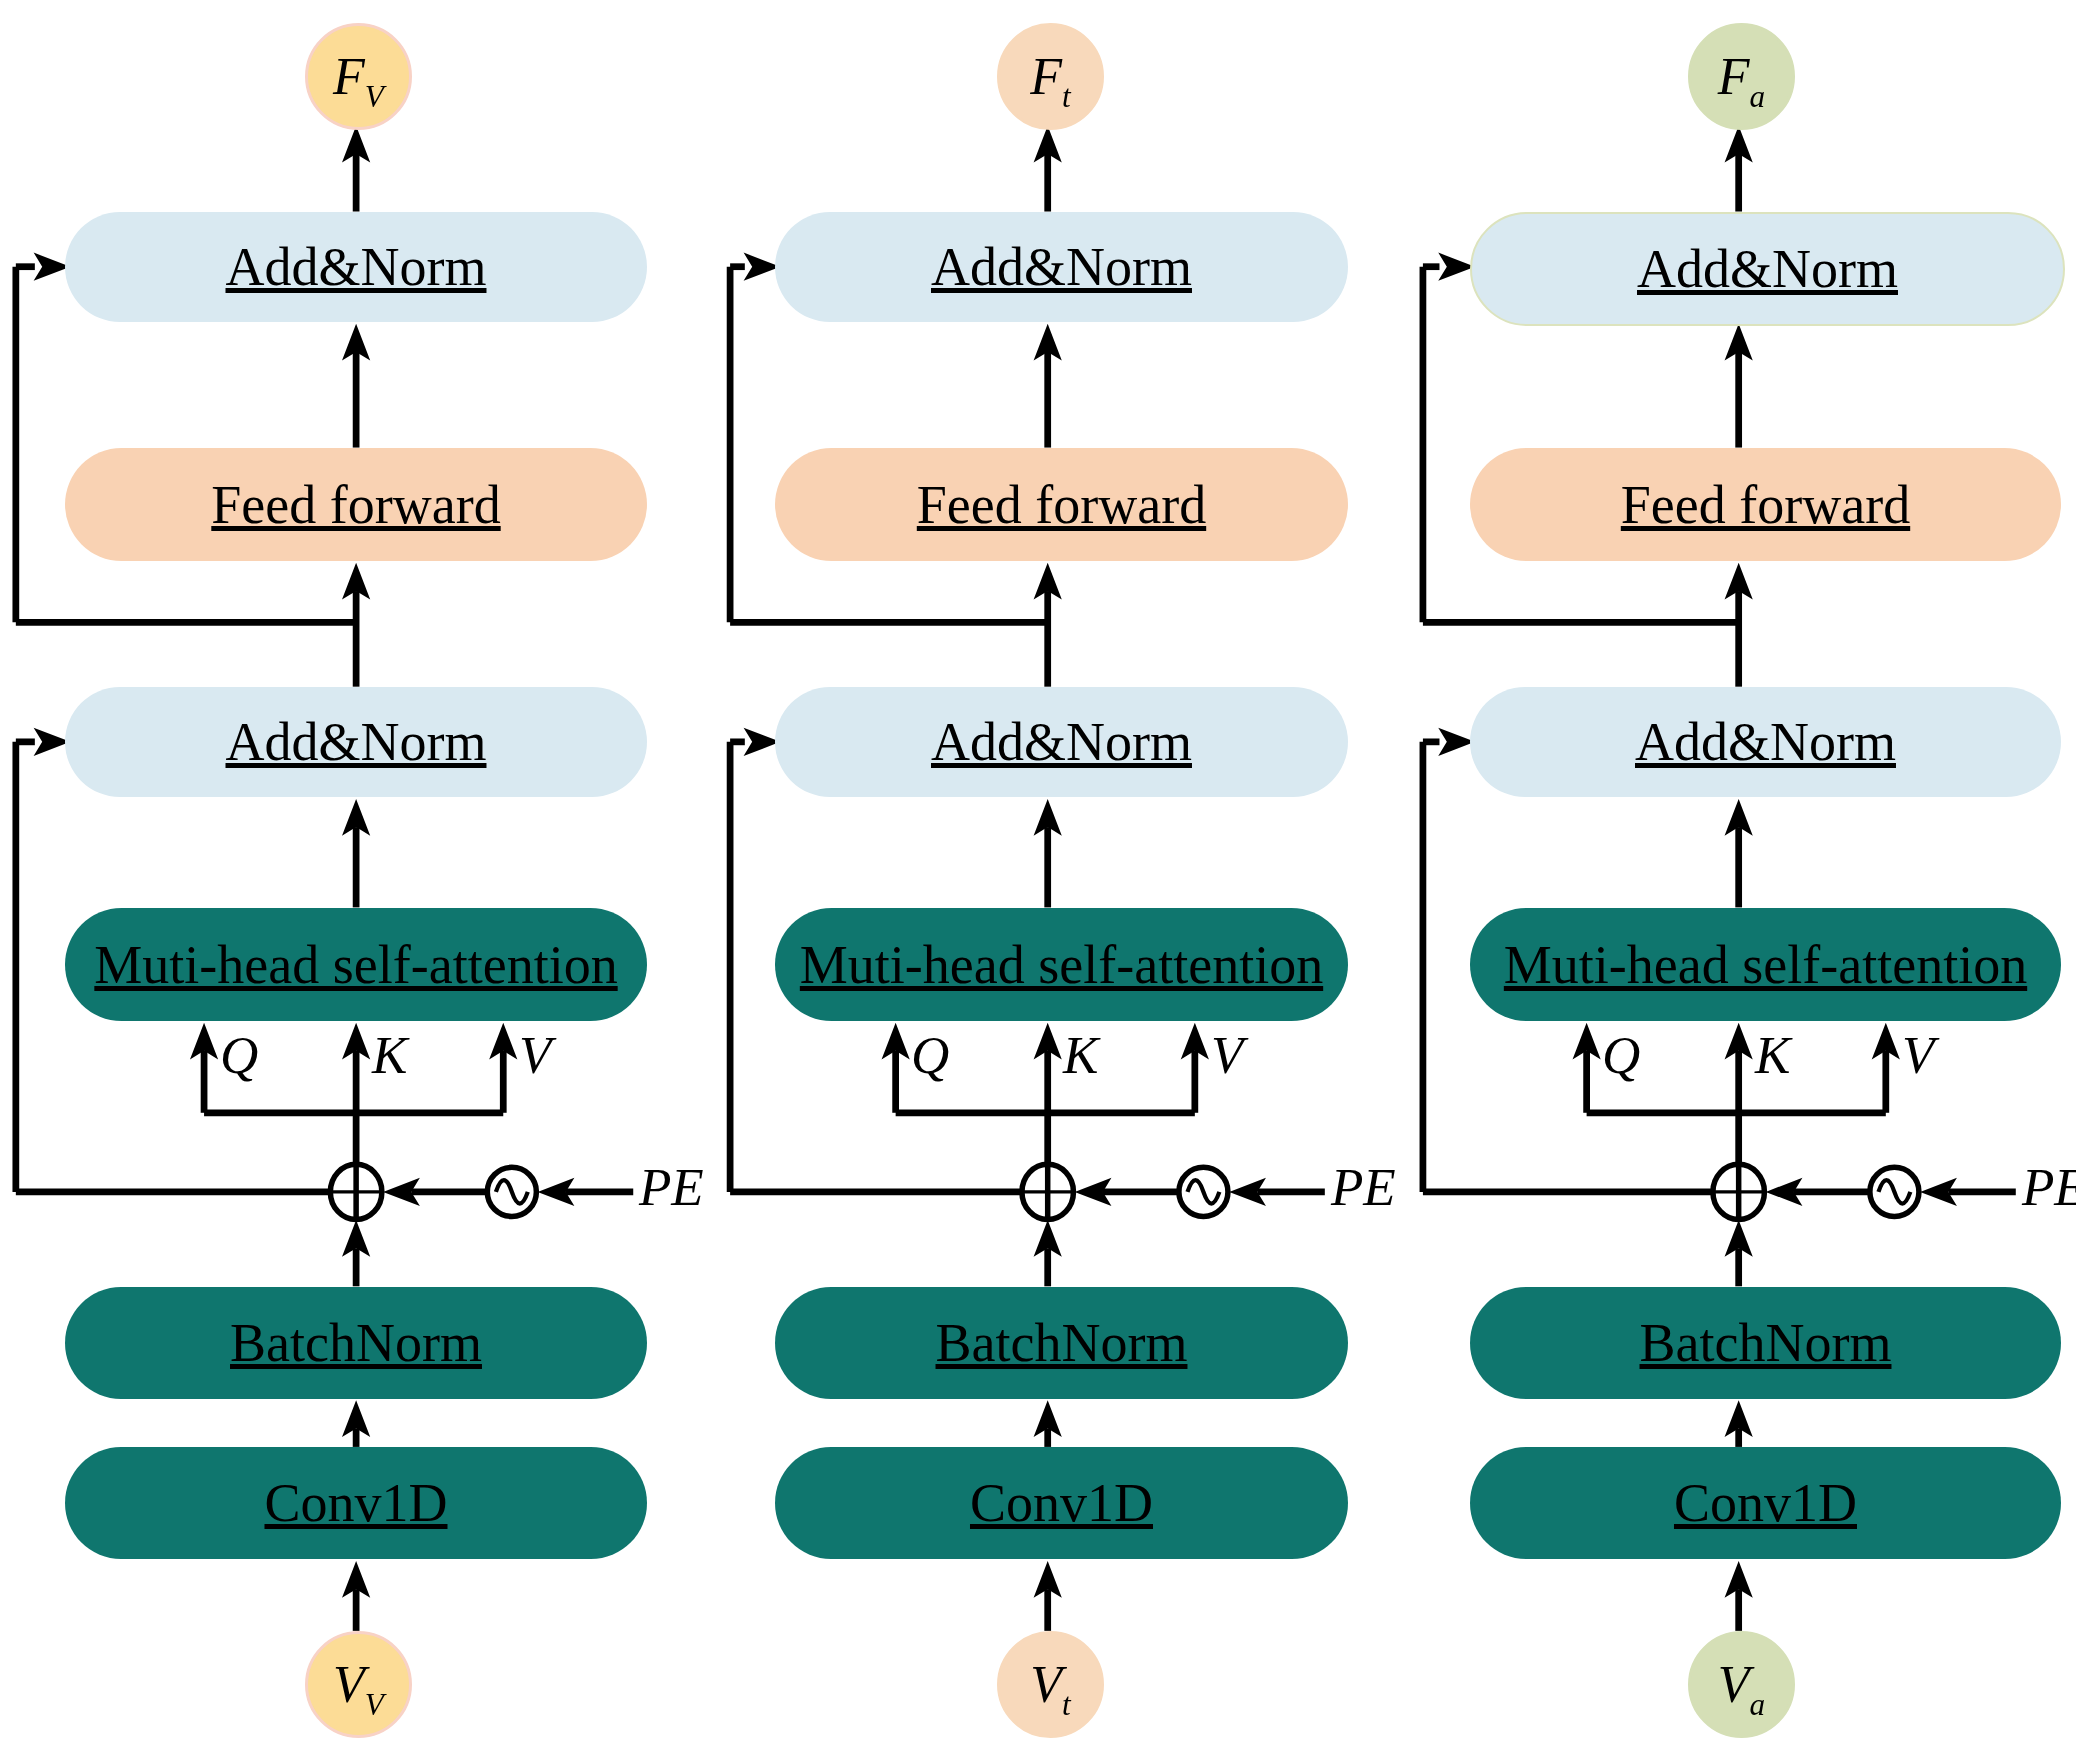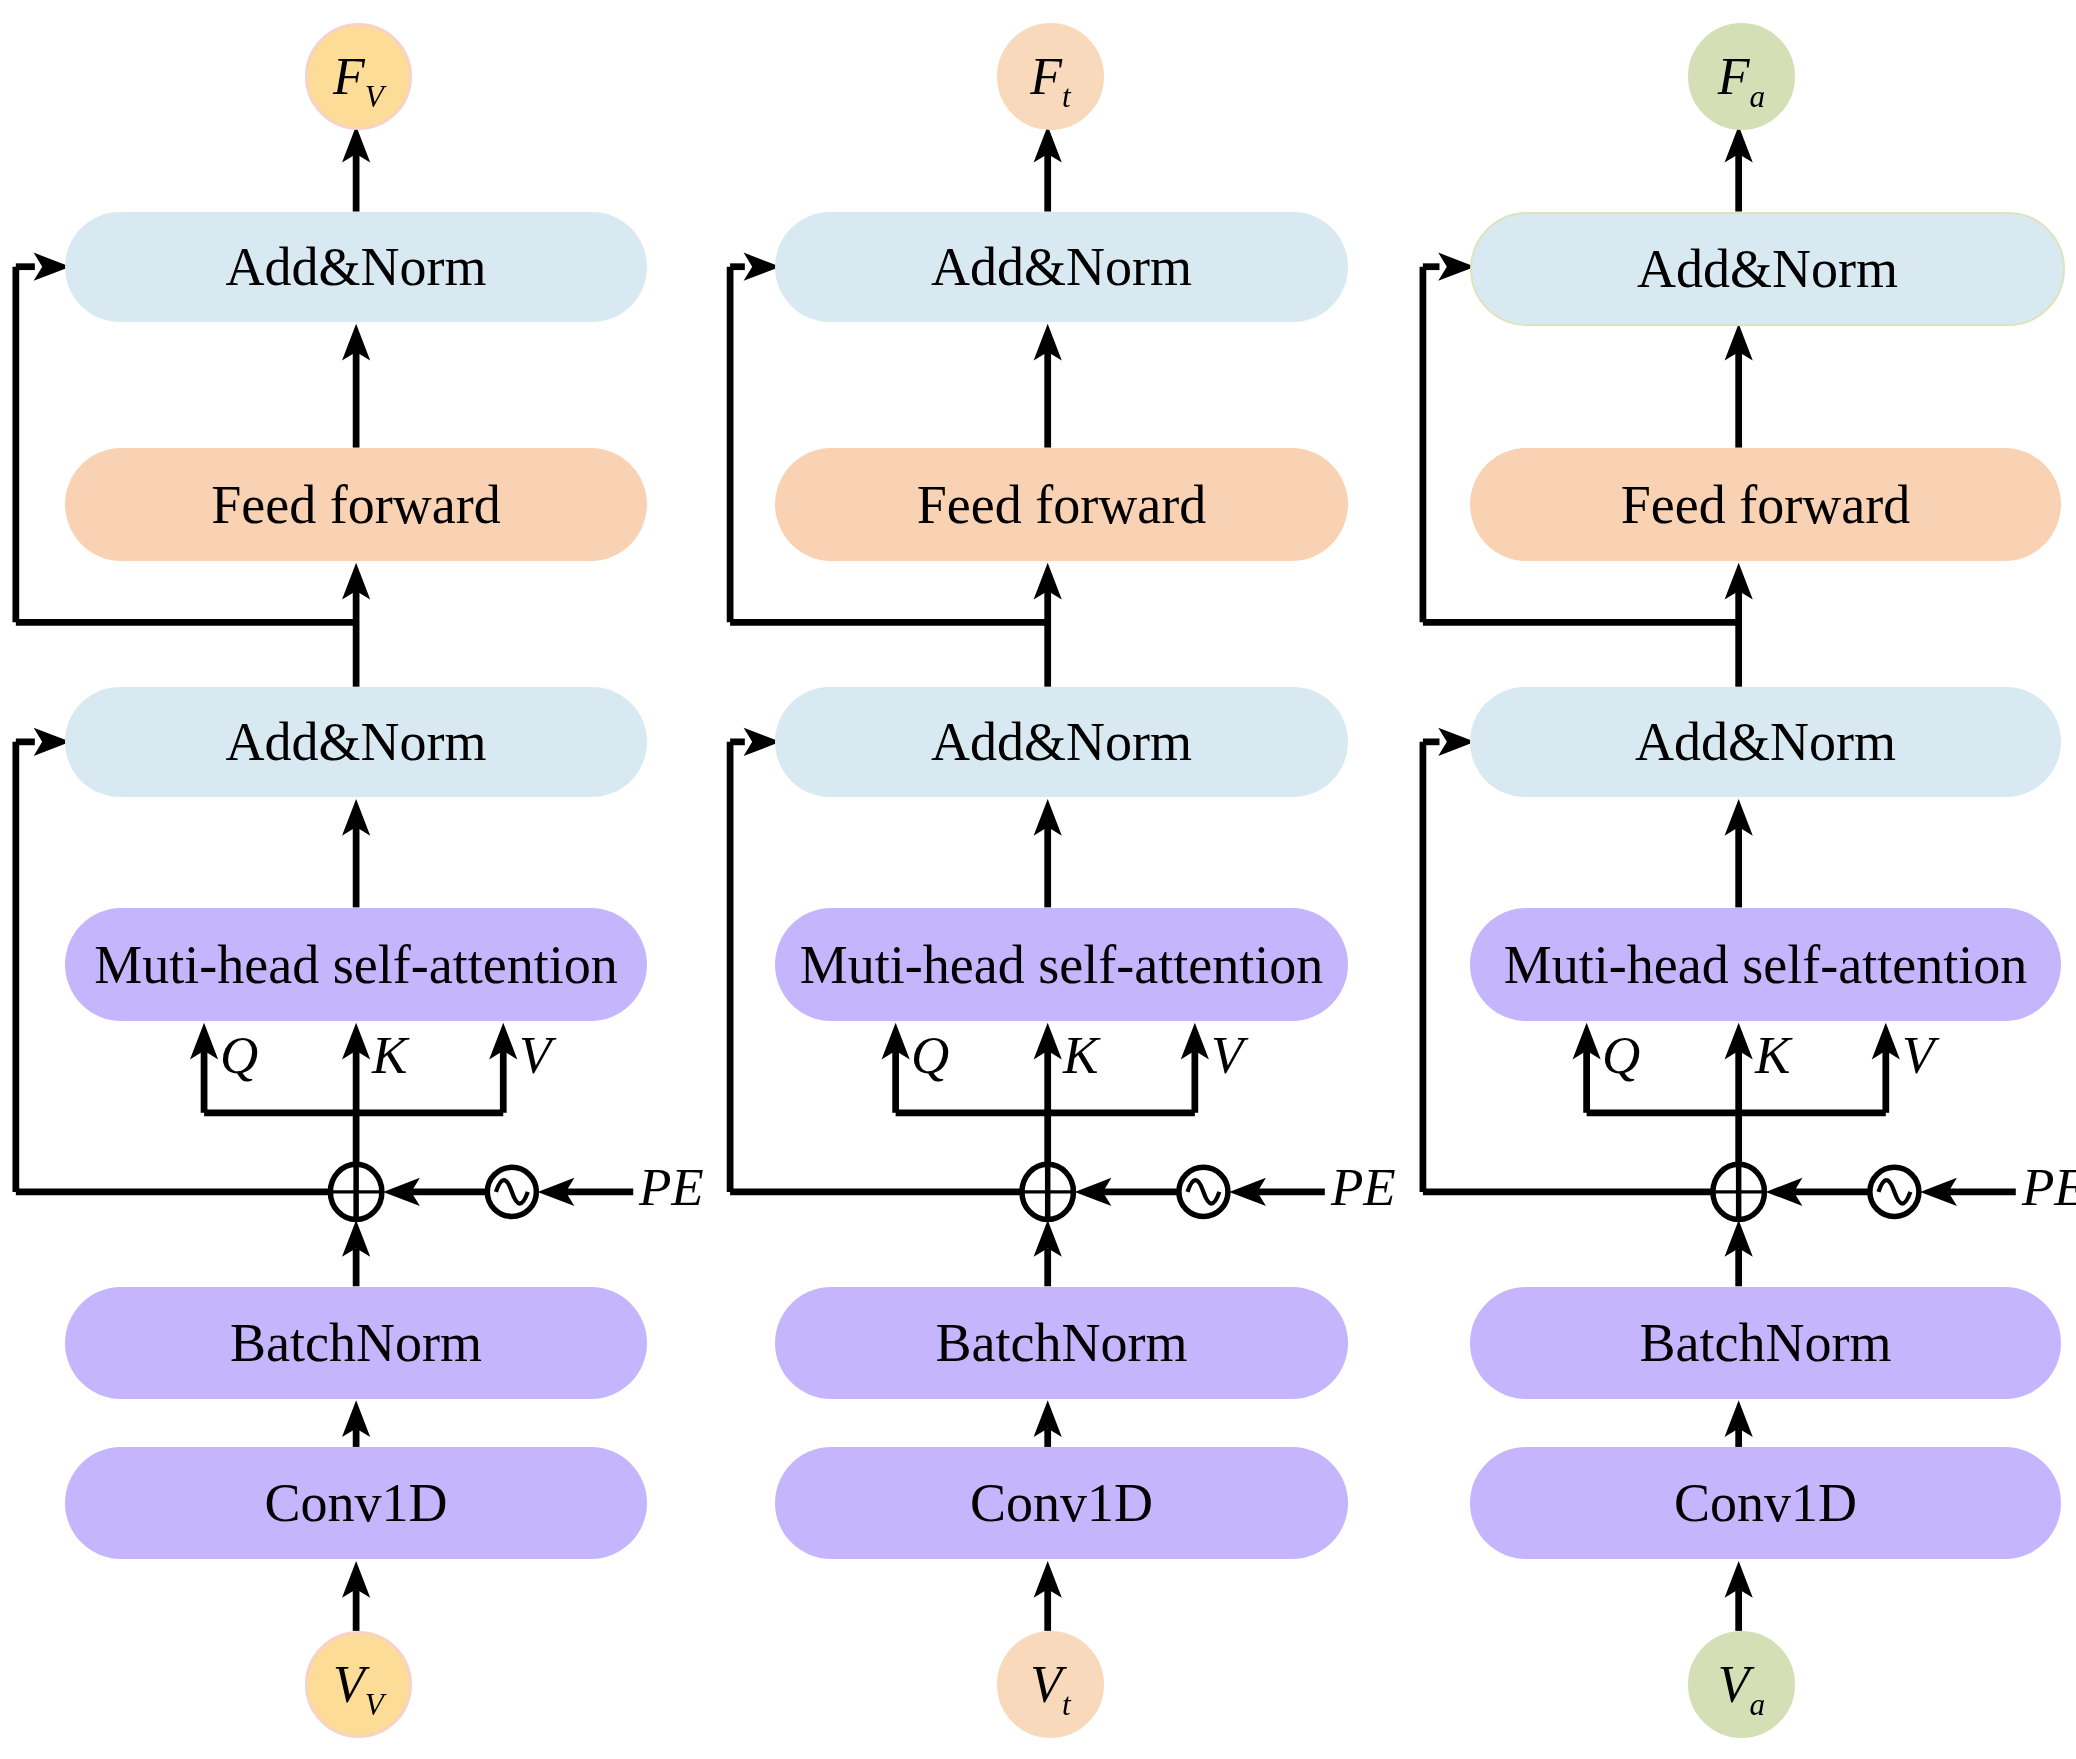--- a/index.html
+++ b/index.html
@@ -1,23 +1,23 @@
 <!DOCTYPE html>
 <html style="font-size:9.8px"><head>
 <meta charset="utf-8">
 <style>
   html,body{margin:0;padding:0;background:#ffffff;}
   .canvas{position:relative;width:2077px;height:1759px;background:#ffffff;
           font-family:"Liberation Serif","DejaVu Serif",serif;}
   #wires{position:absolute;left:0;top:0;width:2077px;height:1759px;}
   .box{position:absolute;display:flex;align-items:center;justify-content:center;
-       border-radius:58px;font-size:54px;color:#000;white-space:nowrap;}
+       border-radius:58px;font-size:54px;color:#000;white-space:nowrap;text-decoration:underline;}
   .box.norm{background:#D9E9F1;}
   .box.ff{background:#F9D2B3;}
-  .box.cream{background:#c4b5fd;}
+  .box.cream{background:#0f766e;}
   .box.bordered{border:2.5px solid #DCE3BD;}
   .terminal{position:absolute;width:101px;height:101px;border-radius:50%;
             display:flex;align-items:center;justify-content:center;
             font-style:italic;font-size:52px;color:#000;}
   .terminal .sub, .mathlabel .sub{font-size:0.60em;font-style:italic;
             align-self:flex-end;transform:translateY(26%);}
   .terminal .inner{display:flex;align-items:baseline;}
   .mathlabel{position:absolute;font-style:italic;font-size:53px;color:#000;
              display:flex;align-items:baseline;white-space:nowrap;}
 </style>

